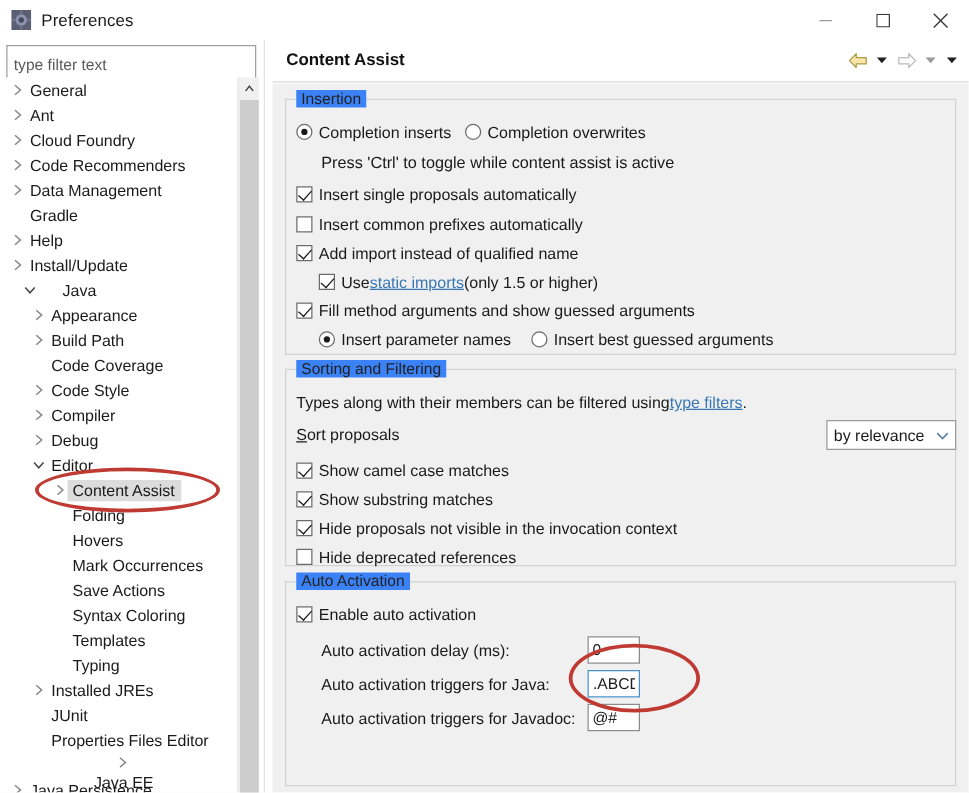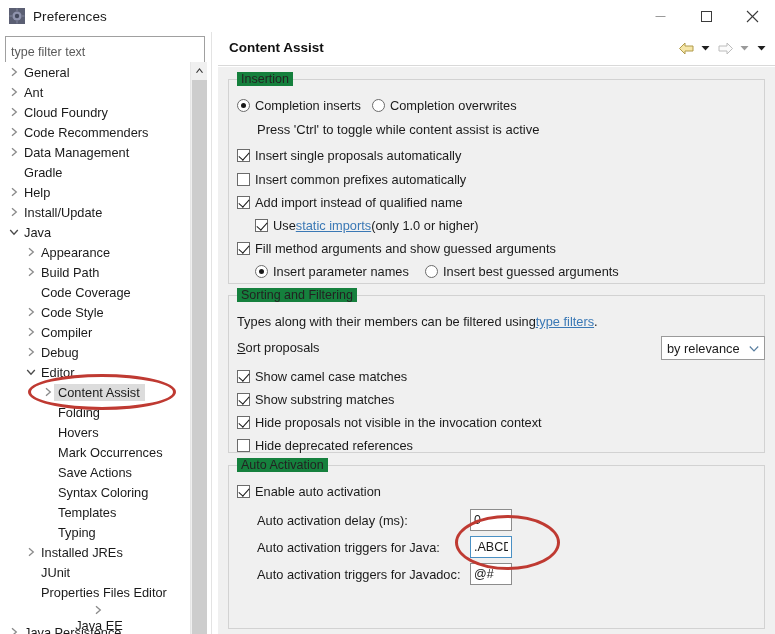--- a/index.html
+++ b/index.html
@@ -148,21 +148,21 @@
   }
 
   
   .group {
     position: absolute;
     border: 1px solid #d2d2d2;
     background: #f0f0f0;
   }
   .group-title {
     position: absolute; top: -8px; left: 8px;
-    background: #15803d;
+    background: #3b82f6;
     padding: 0 4px;
     font-size: 12.5px; color: #222;
   }
   .row {
     position: absolute;
     display: flex; align-items: center;
     font-size: 12.8px; color: #1a1a1a;
     white-space: nowrap;
   }
   .sub-note {
@@ -347,21 +347,21 @@
         <span class="lbl">Help</span>
       </div>
       <div class="tree-item" style="padding-left: 6px;">
         <span class="arrow">
           <svg width="8" height="10" viewBox="0 0 8 10">
             <path d="M2 1.2 L6.3 5 L2 8.8" fill="none" stroke="#8a8a8a" stroke-width="1.3"></path>
           </svg>
         </span>
         <span class="lbl">Install/Update</span>
       </div>
-      <div class="tree-item" style="padding-left: 6px;">
+      <div class="tree-item" style="padding-left: 16px; gap: 16px;">
         <span class="arrow">
           <svg width="10" height="8" viewBox="0 0 10 8">
             <path d="M1.2 2 L5 6.3 L8.8 2" fill="none" stroke="#4a4a4a" stroke-width="1.3"></path>
           </svg>
         </span>
         <span class="lbl">Java</span>
       </div>
       <div class="tree-item" style="padding-left: 23px;">
         <span class="arrow">
           <svg width="8" height="10" viewBox="0 0 8 10">
@@ -554,21 +554,21 @@
           <span>Insert common prefixes automatically</span>
         </div>
         <div class="row" style="left:8px; top:115px;">
           <span class="cb checked"></span>
           <span>Add import instead of qualified name</span>
         </div>
         <div class="row" style="left:26px; top:138px;">
           <span class="cb checked"></span>
           <span>Use </span>
             <span class="link">static imports</span>
-            <span> (only 1.0 or higher)</span>
+            <span> (only 1.5 or higher)</span>
         </div>
         <div class="row" style="left:8px; top:161px;">
           <span class="cb checked"></span>
           <span>Fill method arguments and show guessed arguments</span>
         </div>
         <div class="row" style="left:26px; top:184px;">
           <span class="rb checked"></span>
           <span>Insert parameter names</span>
         </div>
         <div class="row" style="left:196px; top:184px;">

